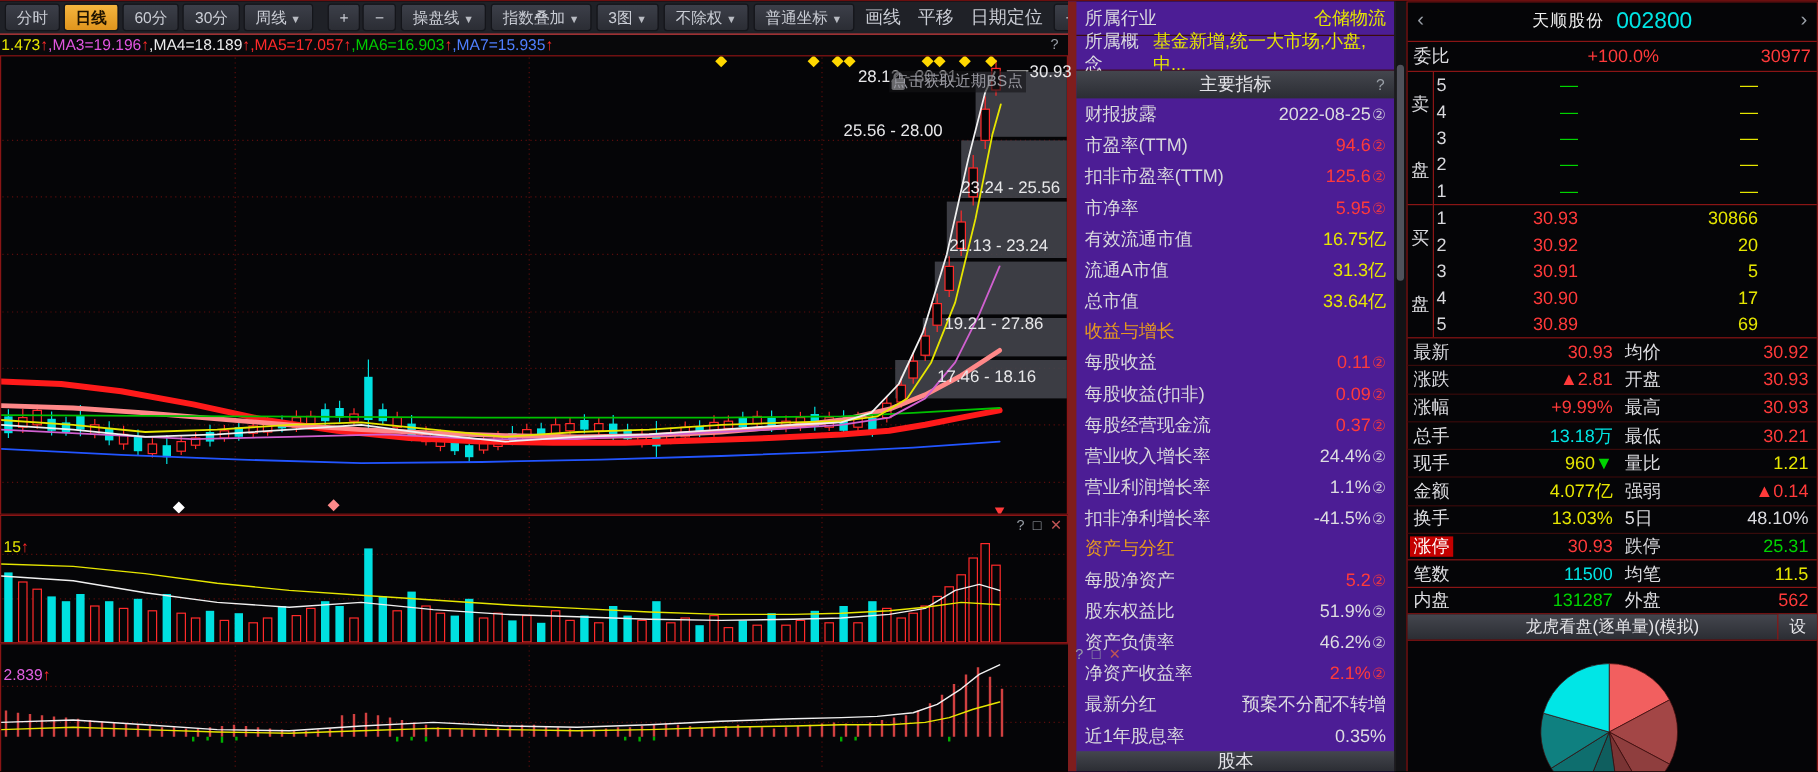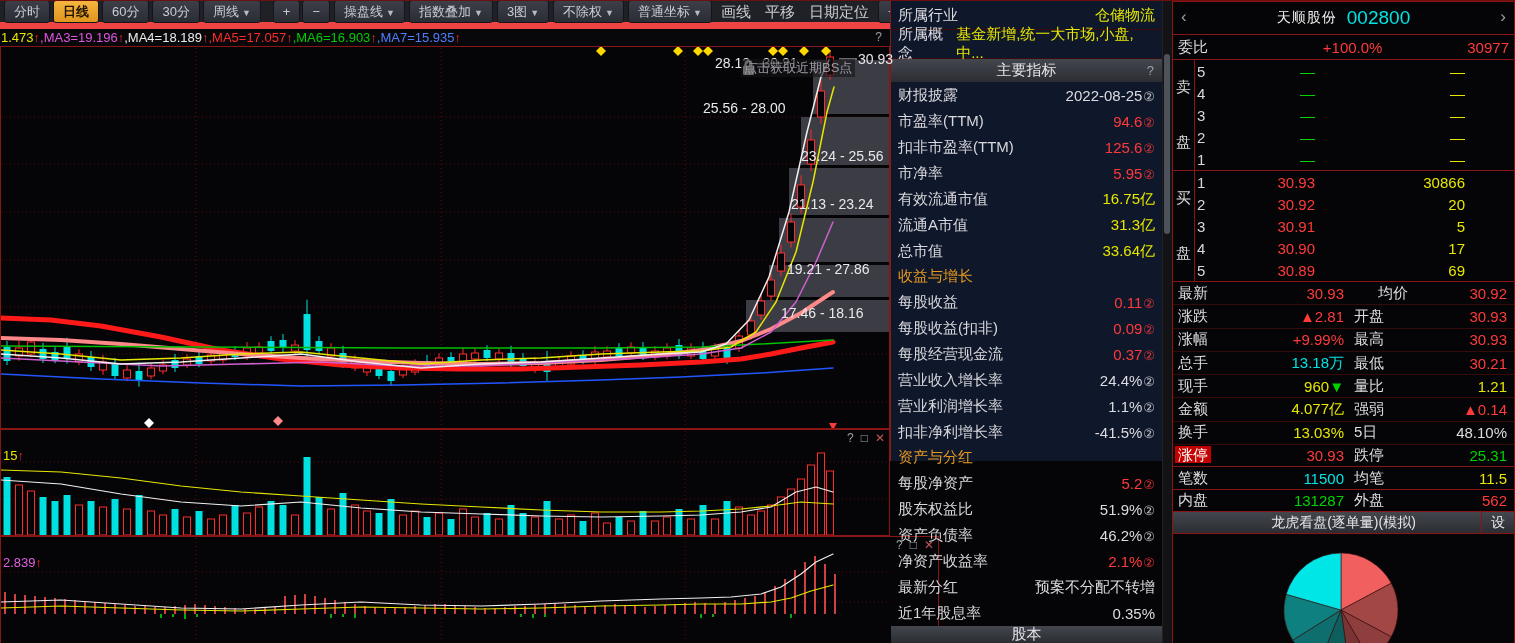--- a/index.html
+++ b/index.html
@@ -5,21 +5,21 @@
   html,body{margin:0;padding:0;background:#000;}
   #root{position:relative;width:1515px;height:643px;background:#050507;
         font-family:"Liberation Sans",sans-serif;overflow:hidden;color:#dcdce0;
         border-top:1px solid #6b0f0f;box-sizing:border-box;}
   .abs{position:absolute;}
   
   .c-red{color:#ff3a3a}.c-green{color:#00d400}.c-cyan{color:#00e4e4}
   .c-yellow{color:#e6e600}.c-white{color:#dcdce0}.c-magenta{color:#e060e0}
   
   #toolbar{left:0;top:0;width:890px;height:28px;background:#1f2127;display:flex;
-    align-items:center;gap:4px;padding:0 4px;box-sizing:border-box;border-bottom:7px solid #ef4444;}
+    align-items:center;gap:4px;padding:0 4px;box-sizing:border-box;border-bottom:1px solid #ef4444;}
   .tbtn{height:21px;line-height:21px;padding:0 9px;background:linear-gradient(#3c3f49,#2b2d34);
     border:1px solid #14151a;border-radius:3px;color:#c9ccd4;font-size:13px;white-space:nowrap;cursor:default;}
   .tbtn.active{background:linear-gradient(#f5b63f,#e0951d);color:#201400;font-weight:bold;}
   .tflat{height:21px;line-height:21px;padding:0 5px;color:#c9ccd4;font-size:15px;white-space:nowrap;}
   .caret{font-size:9px;color:#b8bbc2;margin-left:3px;}
   #tb-right{margin-left:auto;display:flex;align-items:center;gap:4px;}
   #collapse{color:#cfd3da;font-size:13px;font-weight:bold;padding:0 3px;}
   
   #ma-row{left:0;top:28px;width:890px;height:17px;background:#08080a;font-size:13px;
     line-height:17px;white-space:nowrap;overflow:hidden;padding-left:1px;box-sizing:border-box;}
@@ -30,22 +30,22 @@
   #main-chart{left:0;top:45px;width:890px;height:383px;}
   #vol-panel{left:0;top:428px;width:890px;height:107px;}
   #ind-panel{left:0;top:535px;width:939px;height:108px;}
   .pane-label{position:absolute;left:2px;top:18px;font-size:13px;z-index:3;}
   .win-icons{position:absolute;right:4px;top:1px;font-size:12px;z-index:3;display:flex;gap:7px;}
   .ov-label{position:absolute;font-size:14px;color:#e8e8ea;white-space:nowrap;z-index:2;}
   #lock-tip{position:absolute;font-size:13px;color:#9a9aa2;background:rgba(20,20,24,.6);
     padding:0 3px;white-space:nowrap;z-index:2;}
   #cur-price{position:absolute;font-size:14px;color:#e8e8ea;z-index:2;}
   
-  #info-panel{left:890px;top:0;width:272px;height:460px;background:#0f172a;
-    border-left:1px solid #7f1d1d;box-sizing:border-box;font-size:15px;}
+  #info-panel{left:890px;top:0;width:272px;height:643px;background:#4c1d95;
+    border-left:7px solid #7f1d1d;box-sizing:border-box;font-size:15px;}
   .info-top-row{height:28px;display:flex;align-items:center;justify-content:space-between;
     padding:0 7px;border-bottom:1px solid #3c0c0c;}
   .sec-head{height:23px;background:linear-gradient(#44464e,#2b2d33);display:flex;
     align-items:center;justify-content:center;position:relative;color:#e4e4e8;font-size:15px;}
   .sec-help{position:absolute;right:8px;color:#9aa0a8;font-size:13px;}
   .irow{height:26px;display:flex;align-items:center;justify-content:space-between;padding:0 7px;}
   .irow .lbl{color:#d8d8dc;}
   .isec{height:25px;display:flex;align-items:center;padding:0 7px;color:#e6991f;}
   .badge{font-size:13px;margin-left:1px;opacity:.85;}
   #scrollbar{left:1162px;top:0;width:9px;height:643px;background:#131316;border-left:1px solid #222;}
@@ -709,21 +709,21 @@
               <span class="pr c-red">30.89</span>
               <span class="vl c-yellow">69</span>
             </div>
           </div>
       </div>
     </div>
     <div id="stat-rows">
         <div class="stat-row">
           <span>最新</span>
           <span class="v c-red">30.93</span>
-          <span style="padding-left: 8px; text-align: right;">均价</span>
+          <span style="padding-left: 8px;">均价</span>
           <span class="v c-red">30.92</span>
         </div>
         <div class="stat-row">
           <span>涨跌</span>
           <span class="v c-red">▲2.81</span>
           <span style="padding-left: 8px;">开盘</span>
           <span class="v c-red">30.93</span>
         </div>
         <div class="stat-row">
           <span>涨幅</span>

